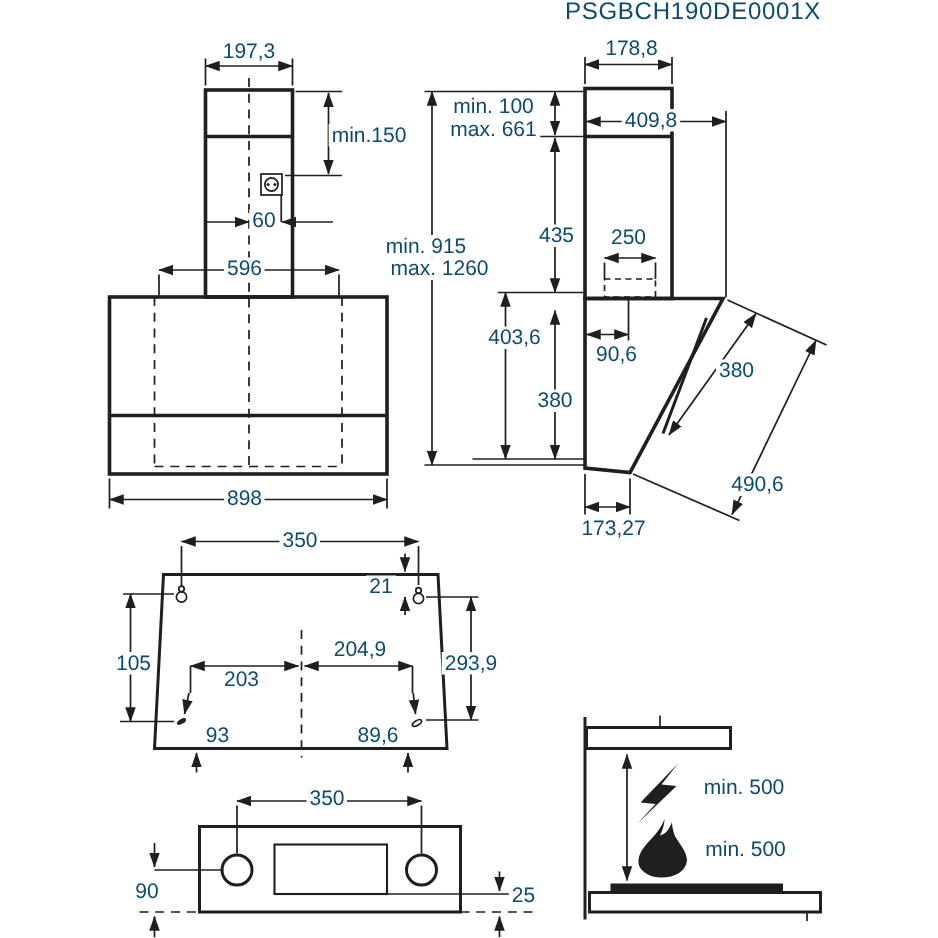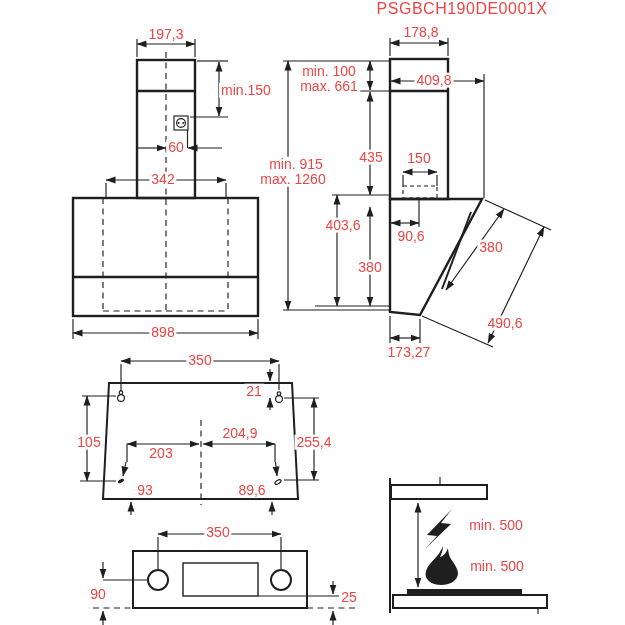--- a/index.html
+++ b/index.html
@@ -7,21 +7,21 @@
          font-family:"Liberation Sans",sans-serif;}
   svg{position:absolute;left:0;top:0;}
   .o {stroke:#1f1f1f;stroke-width:2.4;fill:none;stroke-linejoin:miter;}
   .o2{stroke:#1f1f1f;stroke-width:2;fill:none;stroke-linejoin:miter;}
   .g {stroke:#1f1f1f;stroke-width:2;fill:none;}
   .t {stroke:#1f1f1f;stroke-width:1.15;fill:none;}
   .t2{stroke:#1f1f1f;stroke-width:1.4;fill:none;}
   .d {stroke:#1f1f1f;stroke-width:1.15;fill:none;stroke-dasharray:6 4.5;}
   .d2{stroke:#1f1f1f;stroke-width:1.1;fill:none;stroke-dasharray:4 3;}
   .f {fill:#1f1f1f;stroke:none;}
-  .lbl{position:absolute;transform:translate(-50%,-50%);background:#fff;color:#ef4444;
+  .lbl{position:absolute;transform:translate(-50%,-50%);background:#fff;color:#0c4a6e;
        font-size:14px;line-height:1.05;padding:0 2px;white-space:pre;}
   .title{font-size:16px;letter-spacing:.5px;}
 </style>
 </head>
 <body>
 
 <div class="stage">
 
 <svg width="625" height="625" viewBox="0 0 625 625">
   <defs>
@@ -192,42 +192,42 @@
       <line x1="538" y1="608" x2="538" y2="614" class="t"></line>
     </g>
   </g>
 </svg>
 
 <div class="lbl title" style="left:462px;top:9px">PSGBCH190DE0001X</div>
 
 <div class="lbl" style="left:166px;top:34px">197,3</div>
 <div class="lbl" style="left:246px;top:90px">min.150</div>
 <div class="lbl" style="left:176px;top:147px">60</div>
-<div class="lbl" style="left:163px;top:179px">342</div>
+<div class="lbl" style="left:163px;top:179px">596</div>
 <div class="lbl" style="left:163px;top:332px">898</div>
 
 <div class="lbl" style="left:421px;top:32px">178,8</div>
 <div class="lbl" style="left:329px;top:71px">min. 100</div>
 <div class="lbl" style="left:329px;top:86px">max. 661</div>
 <div class="lbl" style="left:434px;top:80px">409,8</div>
 <div class="lbl" style="left:371px;top:157px">435</div>
-<div class="lbl" style="left:296px;top:164px">min. 915</div>
+<div class="lbl" style="left:284px;top:164px">min. 915</div>
 <div class="lbl" style="left:293px;top:179px">max. 1260</div>
-<div class="lbl" style="left:419px;top:158px">150</div>
+<div class="lbl" style="left:419px;top:158px">250</div>
 <div class="lbl" style="left:411px;top:236px">90,6</div>
 <div class="lbl" style="left:343px;top:225px">403,6</div>
 <div class="lbl" style="left:370px;top:267px">380</div>
 <div class="lbl" style="left:491px;top:247px">380</div>
 <div class="lbl" style="left:505px;top:323px">490,6</div>
 <div class="lbl" style="left:409px;top:352px">173,27</div>
 
 <div class="lbl" style="left:200px;top:360px">350</div>
 <div class="lbl" style="left:254px;top:391px">21</div>
 <div class="lbl" style="left:89px;top:442px">105</div>
-<div class="lbl" style="left:314px;top:442px">255,4</div>
+<div class="lbl" style="left:314px;top:442px">293,9</div>
 <div class="lbl" style="left:161px;top:453px">203</div>
 <div class="lbl" style="left:240px;top:433px">204,9</div>
 <div class="lbl" style="left:145px;top:490px">93</div>
 <div class="lbl" style="left:252px;top:490px">89,6</div>
 
 <div class="lbl" style="left:218px;top:532px">350</div>
 <div class="lbl" style="left:98px;top:594px">90</div>
 <div class="lbl" style="left:349px;top:597px">25</div>
 
 <div class="lbl" style="left:496px;top:525px">min. 500</div>

